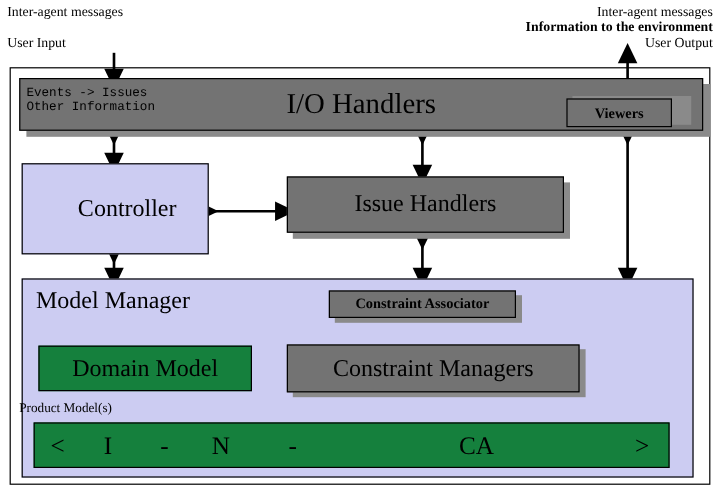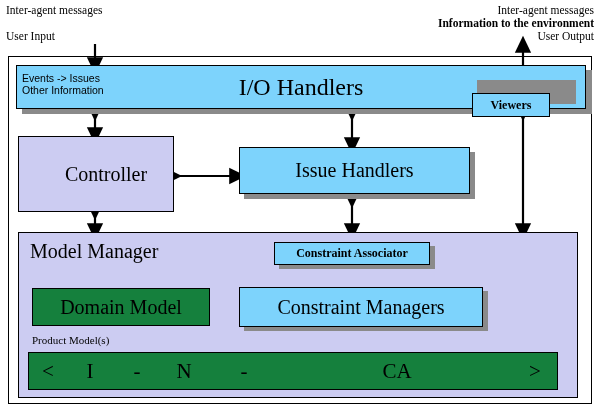--- a/index.html
+++ b/index.html
@@ -45,21 +45,21 @@
   .shadow {
     background: #8a8a8a;
   }
   .box {
     border: 1px solid #000;
     box-sizing: border-box;
     display: flex;
     align-items: center;
     justify-content: center;
   }
-  .pink { background: #7dd3fc; }
+  .pink { background: #737373; }
   .blue { background: #ccccf2; padding-left: 20px; }
   .white { background: #15803d; }
 
   .lbl-big {
     font-size: 24px;
     font-family: "Liberation Serif", serif;
     color: #000;
   }
   .lbl-med {
     font-size: 20px;
@@ -67,40 +67,40 @@
     color: #000;
   }
   .lbl-small-bold {
     font-size: 12px;
     font-weight: bold;
     font-family: "Liberation Serif", serif;
     color: #000;
   }
   .lbl-tiny {
     font-size: 10.5px;
-    font-family: Liberation Sans, sans-serif;
+    font-family: Liberation Mono, monospace;
     color: #000;
     line-height: 12px;
   }
 
   
   #io-tiny {
     left: 22px; top: 72px;
     text-align: left;
     white-space: nowrap;
   }
 
   
   #model-manager-title {
     left: 30px; top: 240px;
     font-size: 20px;
     color: #000;
   }
   #product-model-label {
-    left: 32px; top: 334px;
+    left: 16px; top: 334px;
     font-size: 11px;
     color: #000;
   }
 
   
   #strip-row {
     left: 28px; top: 352px;
     width: 530px; height: 38px;
     display: flex;
     align-items: center;
@@ -154,21 +154,21 @@
   <div class="abs shadow" style="left:22px; top:70px; width:570px; height:44px;"></div>
   <div class="abs box pink" style="left:16px; top:65px; width:570px; height:44px;">
     <span class="lbl-big">I/O Handlers</span>
   </div>
   <div class="abs lbl-tiny" id="io-tiny">
     <div>Events -&gt; Issues</div>
     <div>Other Information</div>
   </div>
 
   <div class="abs shadow" style="left:477px; top:80px; width:99px; height:24px;"></div>
-  <div class="abs box pink" style="left:472px; top:93px; width:78px; height:24px;">
+  <div class="abs box pink" style="left:472px; top:82px; width:88px; height:24px;">
     <span class="lbl-small-bold">Viewers</span>
   </div>
 
   <div class="abs box blue" style="left:18px; top:136px; width:156px; height:76px;">
     <span class="lbl-med">Controller</span>
   </div>
 
   <div class="abs shadow" style="left:244px; top:152px; width:231px; height:47px;"></div>
   <div class="abs box pink" style="left:239px; top:147px; width:231px; height:47px;align-items:center;">
     <span class="lbl-med">Issue Handlers</span>

